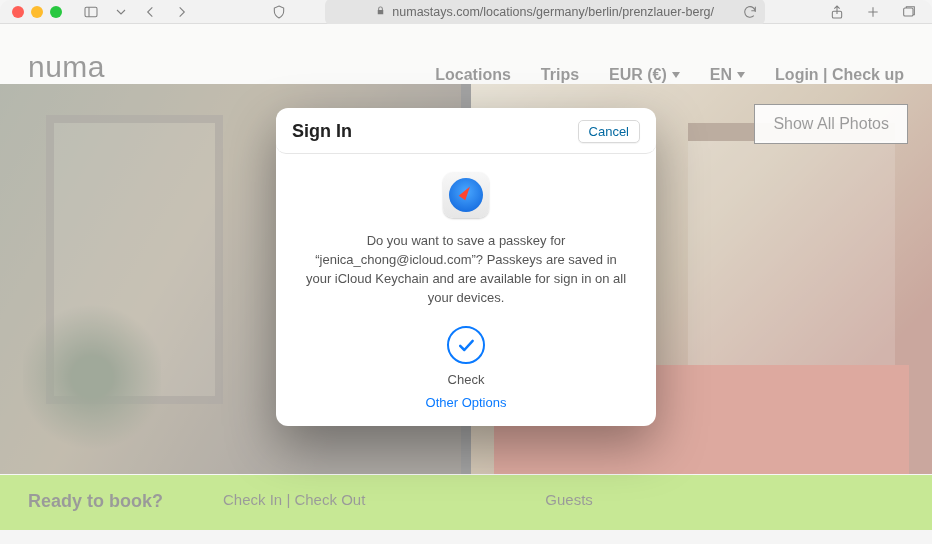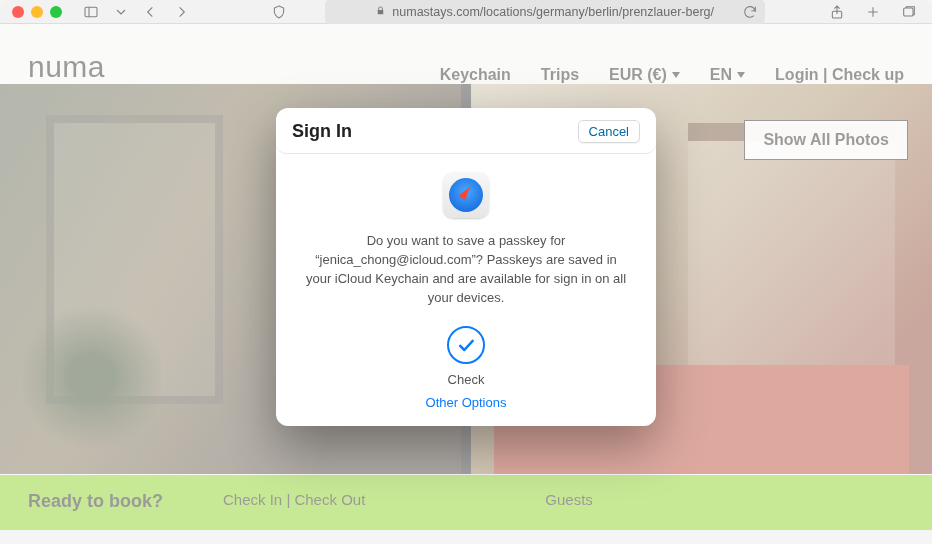--- a/index.html
+++ b/index.html
@@ -47,23 +47,23 @@
   }
   .photo { flex:1; background:#7a6a56; position:relative; overflow:hidden;}
   .photo.left { background: linear-gradient(120deg,#5a614b 0%, #7a6b4d 40%, #4a4036 80%);}
   .photo.right { background: linear-gradient(135deg,#cfc3a8 0%, #a58a63 45%, #8a3d28 80%);}
   
   .photo.left::before{content:"";position:absolute;left:10%;top:8%;width:35%;height:70%;background:rgba(255,255,255,0.08);border:8px solid rgba(60,50,40,0.5);}
   .photo.left::after{content:"";position:absolute;left:5%;bottom:5%;width:30%;height:40%;background:radial-gradient(circle,#2e4020 20%,transparent 70%);}
   .photo.right::before{content:"";position:absolute;right:8%;top:10%;width:45%;height:65%;background:rgba(255,255,255,0.15);border-top:18px solid #6b4a2e;}
   .photo.right::after{content:"";position:absolute;left:5%;bottom:0;width:90%;height:28%;background:#b4402a;}
   .show-photos {
-    position:absolute; right:24px; top:36px;
+    position:absolute; right:24px; top:20px;
     background:rgba(255,255,255,0.92); border:1px solid #1f1f1f;
-    padding:10px 18px; font-size:16px; font-weight:700; color:#1f1f1f;
+    padding:10px 18px; font-size:16px; font-weight:400; color:#1f1f1f;
     cursor:pointer;
   }
   .booking-bar {
     position:absolute; left:0; right:0; bottom:0;
     background:#84cc16; padding:16px 28px 14px;
     display:flex; gap:60px; align-items:flex-start;
     border-top:1px solid #eee;
     height:56px;
   }
   .booking-bar .lbl { font-size:18px; font-weight:700; color:#1f1f1f;}
@@ -189,21 +189,21 @@
           <path d="M8 6V4h12v12h-2"></path>
         </svg>
     </div>
   </div>
 </div>
 
 <div class="page">
   <div class="nav">
     <div class="logo">numa</div>
     <div class="nav-links">
-      <div class="link underline">Keychain</div>
+      <div class="link underline">Locations</div>
       <div class="link">Trips</div>
       <div class="link">
         <span>EUR (€)</span>
         <span class="chev-down"></span>
       </div>
       <div class="link">
         <span>EN</span>
         <span class="chev-down"></span>
       </div>
       <div class="link">Login | Check up</div>

